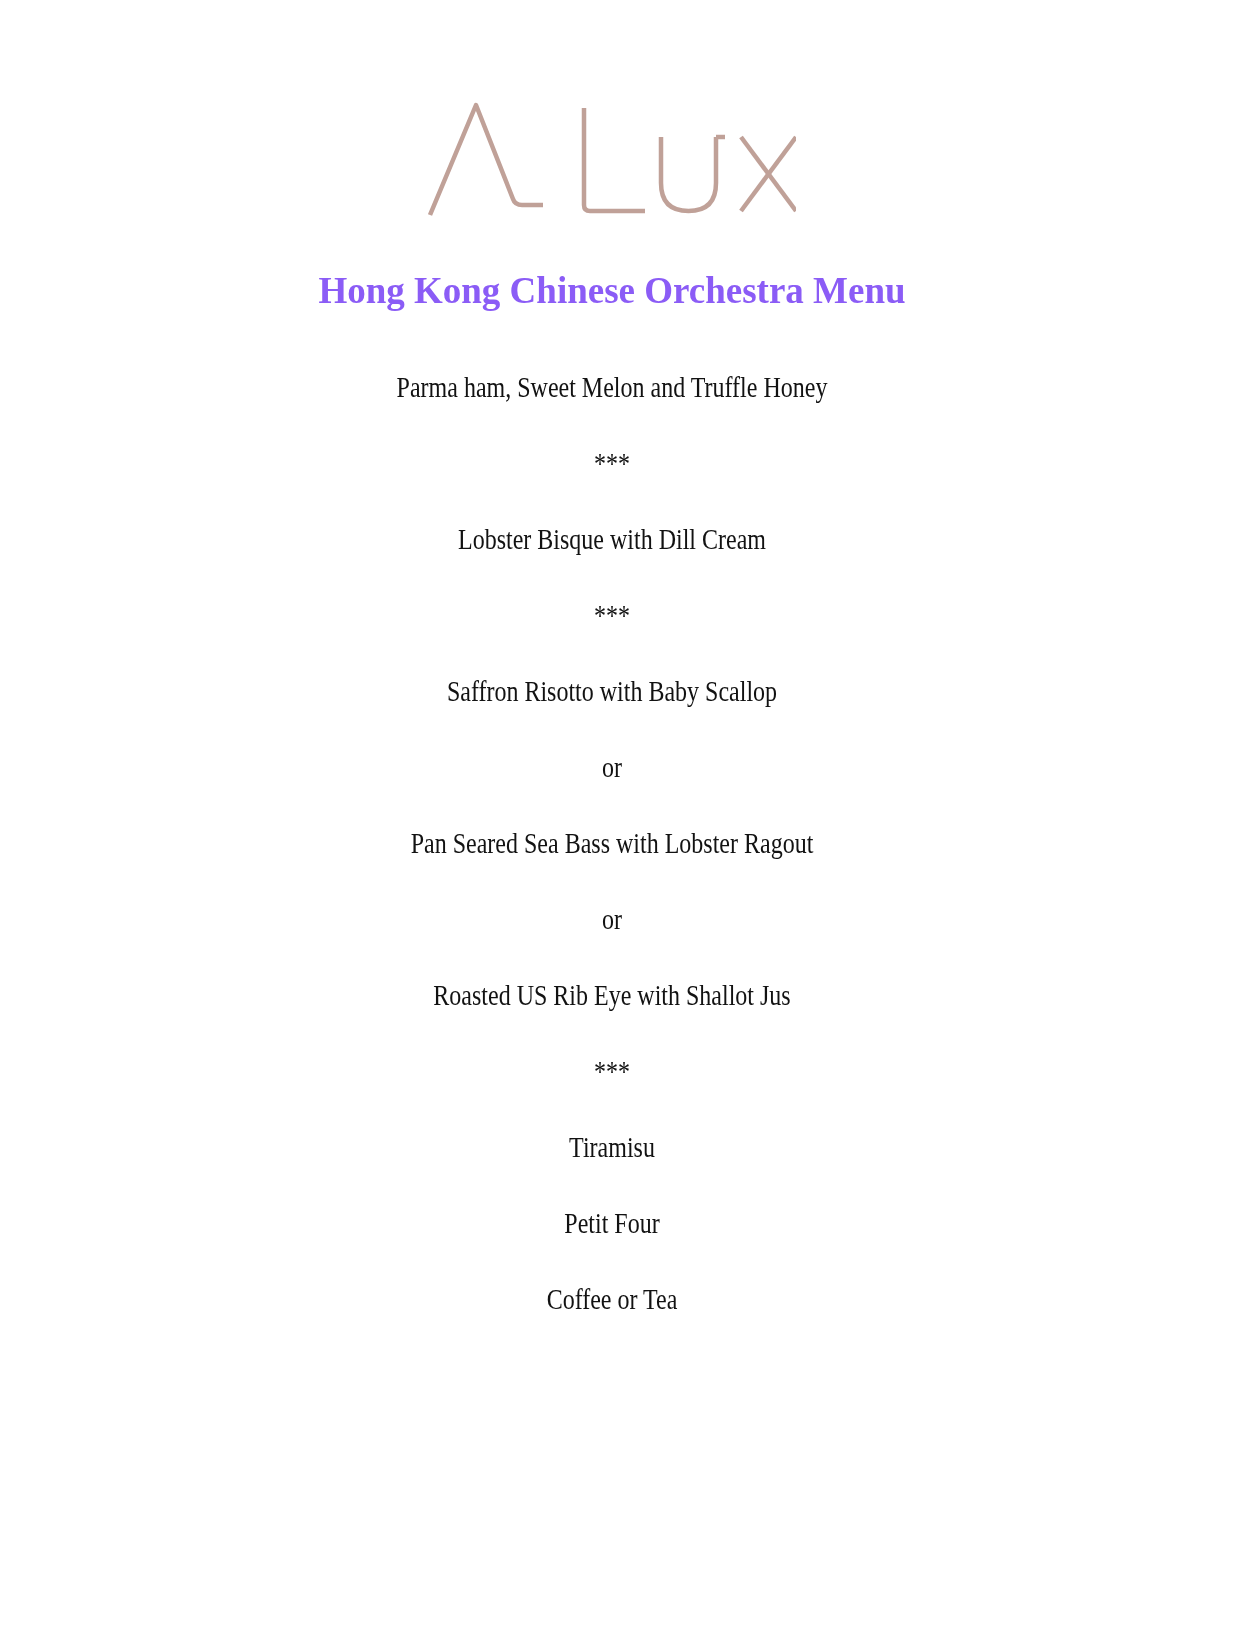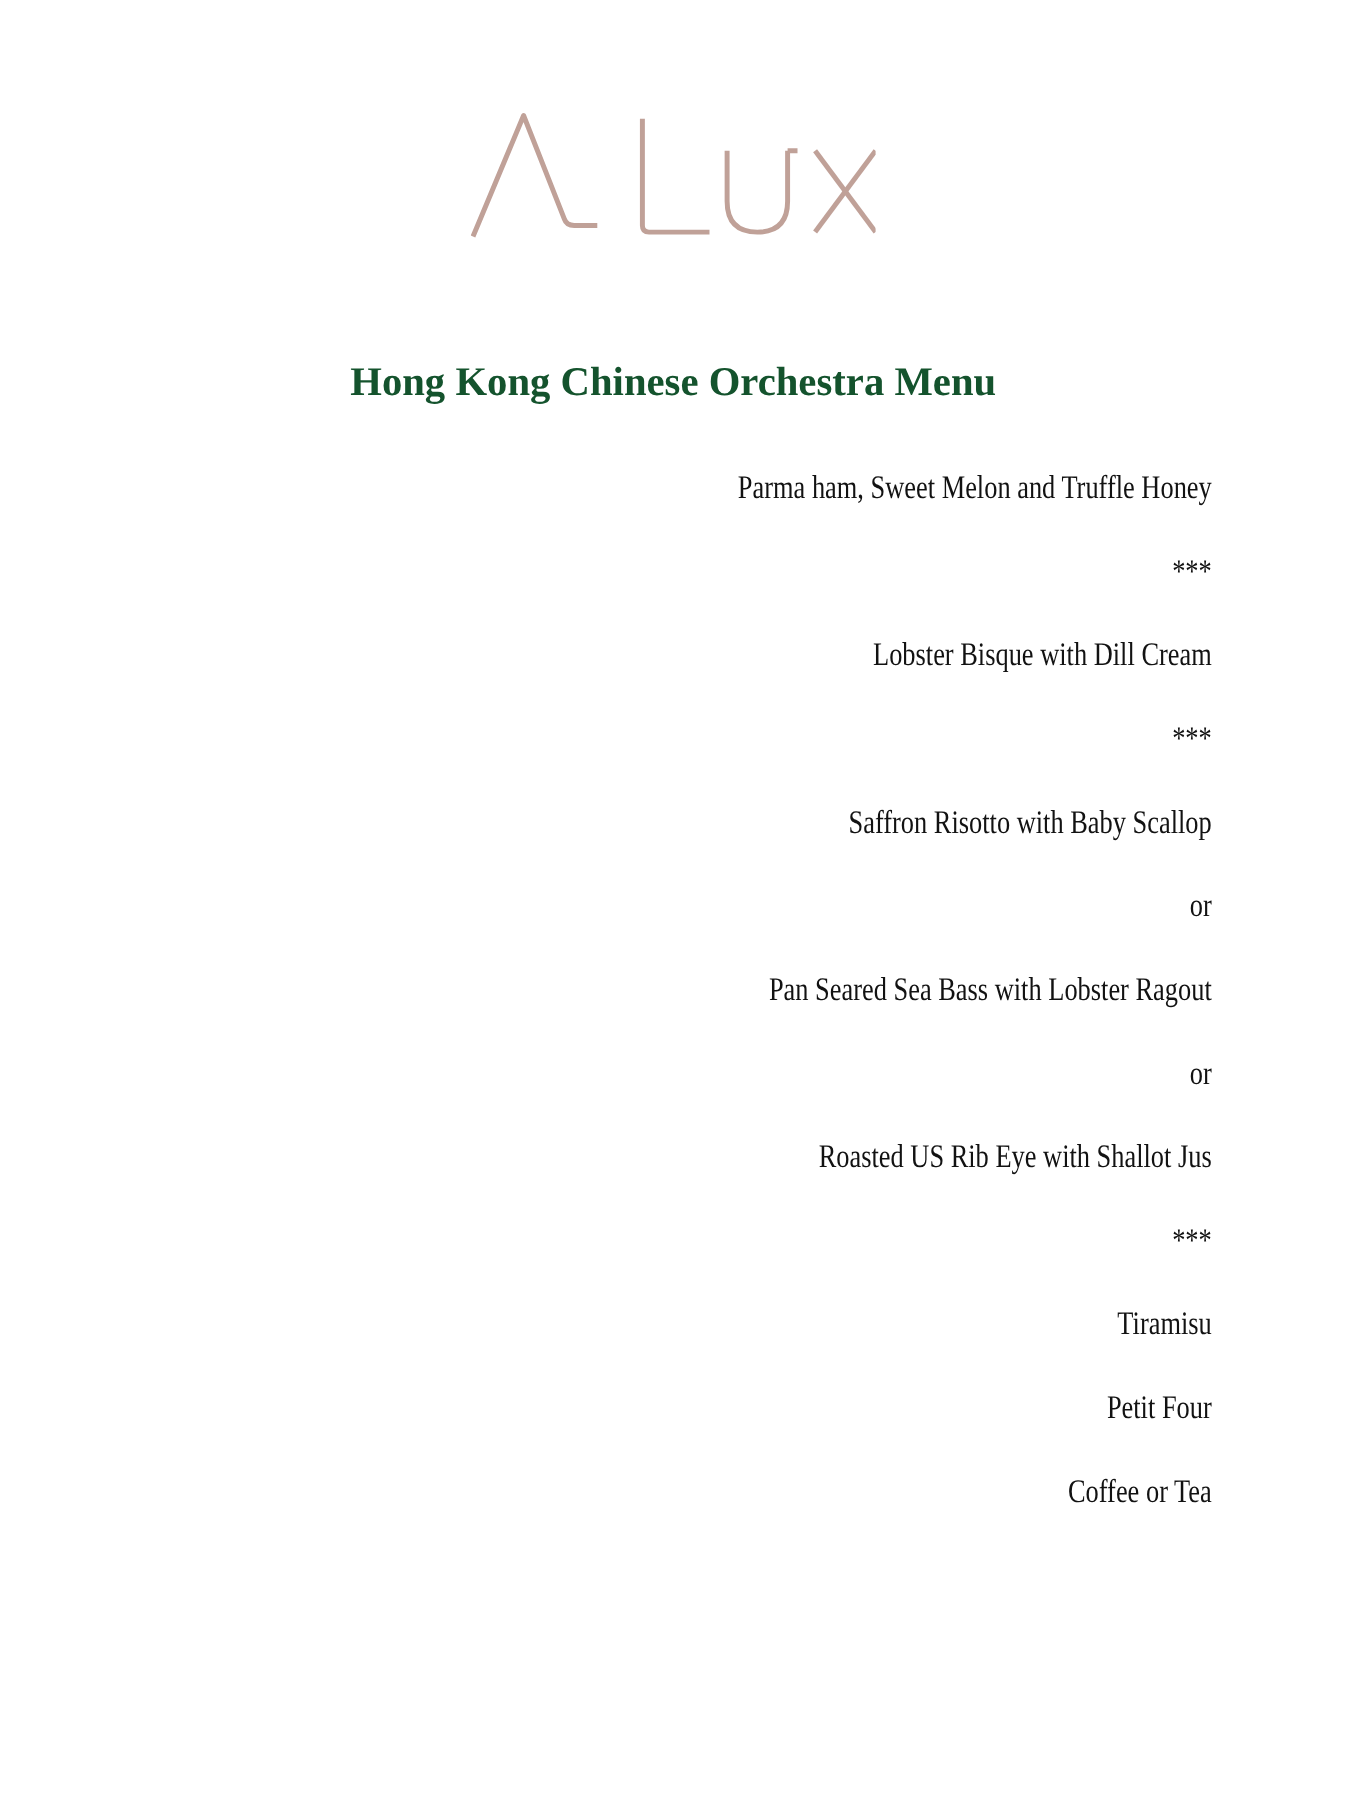--- a/index.html
+++ b/index.html
@@ -28,30 +28,29 @@
     height: 116px;
   }
   .visually-hidden {
     position: absolute;
     width: 1px; height: 1px;
     overflow: hidden;
     clip: rect(0 0 0 0);
     white-space: nowrap;
   }
   h1.menu-title {
-    margin: 112px 0 0 0;
+    margin: 55px 0 0 0;
     font-size: 37px;
     line-height: 1;
     font-weight: 700;
-    color: #14532d;
+    color: #8b5cf6;
     letter-spacing: 0;
   }
   .menu-list {
     margin-top: 40px;
-    text-align: right;
   }
   .menu-line {
     margin: 0;
     font-size: 30px;
     line-height: 76px;
     color: #121212;
     
     transform: scaleX(0.8);
     transform-origin: 50% 50%;
     white-space: nowrap;

